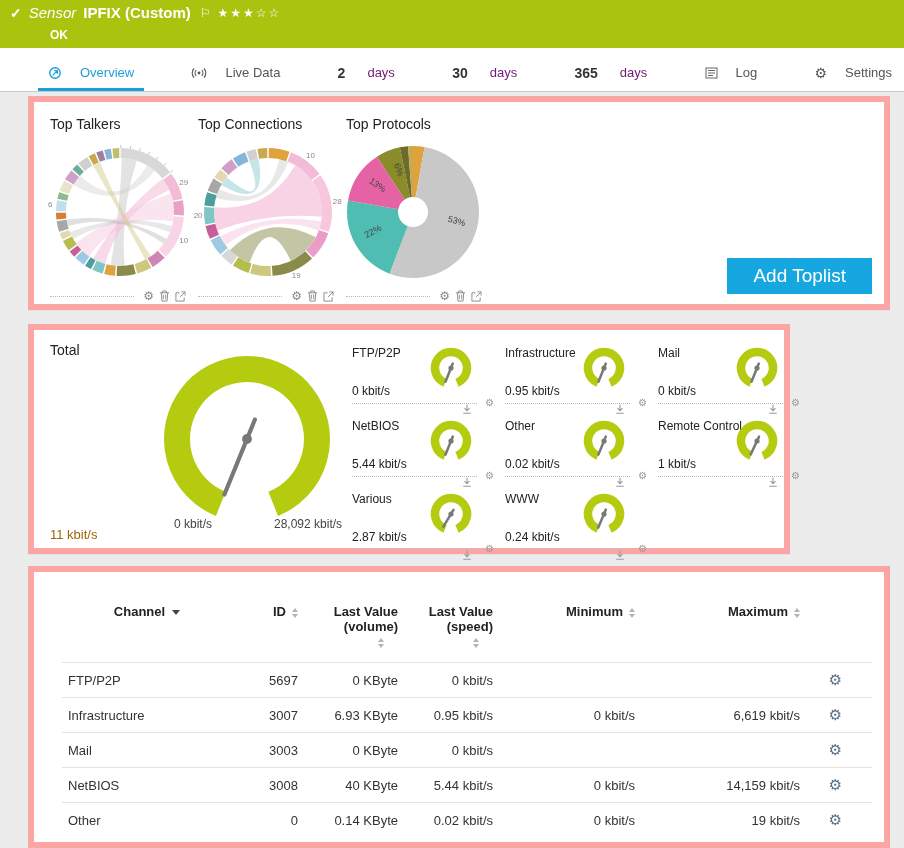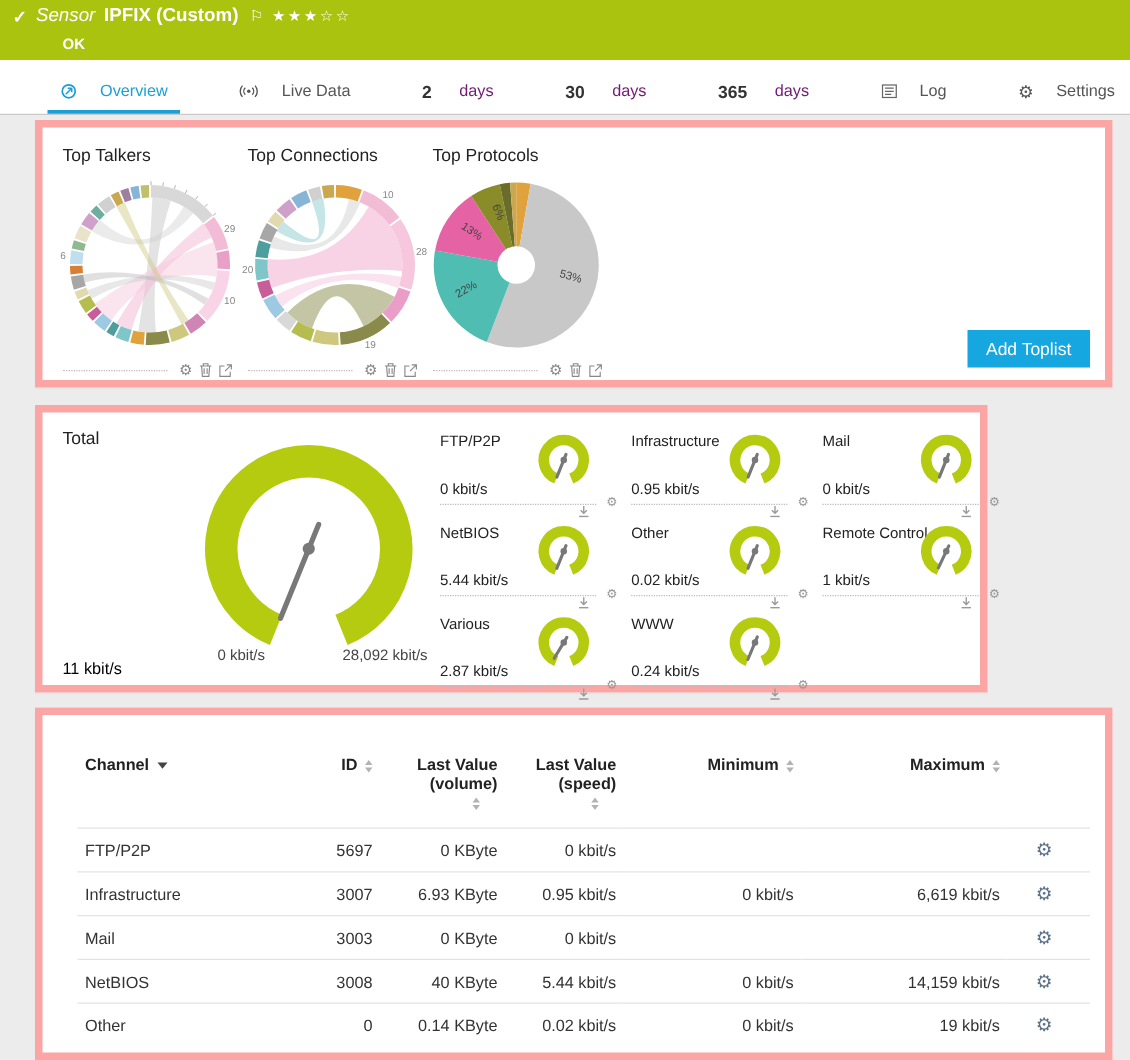--- a/index.html
+++ b/index.html
@@ -38,42 +38,42 @@
   
   .toplists-row{display:flex;padding:12px 0 0 14px}
   .toplist{width:148px;height:192px;position:relative;margin-right:0}
   .toplist h3{margin:2px 0 0 2px;font-size:14px;font-weight:normal;color:#222}
   .toplist svg.chart{position:absolute;left:-6px;top:24px}
   .toplist-foot{position:absolute;left:2px;bottom:4px;width:136px;display:flex;align-items:center}
   .dash{flex:1;border-bottom:1px dotted #bbb;height:1px;margin-right:4px}
   .ticon{color:#888;margin-left:5px;display:flex;align-items:center;cursor:pointer}
   .ticon.gear{font-size:12px;line-height:1}
   .add-toplist{position:absolute;right:12px;bottom:10px;background:var(--button_blue,#17a7e0);
-               color:#fff;border:none;font-size:14px;padding:7px 15px;cursor:pointer;
+               color:#fff;border:none;font-size:19px;padding:7px 26px;cursor:pointer;
                font-family:"Liberation Sans",sans-serif}
 
   
   .total-title{position:absolute;left:16px;top:12px;font-size:14px;color:#222}
   #gauge-total-svg{position:absolute;left:108px;top:14px}
-  .total-current{position:absolute;left:16px;top:197px;font-size:13px;color:#000000}
+  .total-current{position:absolute;left:16px;top:197px;font-size:13px;color:#a16207}
   .total-min{position:absolute;left:140px;top:187px;font-size:12px;color:#444}
   .total-max{position:absolute;left:240px;top:187px;font-size:12px;color:#444}
   .gcells{position:absolute;left:316px;top:8px;width:470px;height:222px;display:flex;flex-wrap:wrap;align-content:flex-start}
   .gcell{width:153px;height:73px;position:relative}
   .gcell .gname{position:absolute;left:2px;top:8px;font-size:12px;color:#222;white-space:nowrap}
   .gcell svg{position:absolute;right:26px;top:6px}
   .gcell .gval{position:absolute;left:2px;top:46px;font-size:12px;color:#222}
   .gfoot{position:absolute;left:2px;bottom:3px;width:146px;display:flex;align-items:center}
   .gfoot .micon{color:#999;margin-left:4px;display:flex;cursor:pointer}
   .gfoot .micon.gear{font-size:10px;line-height:1}
 
   
   .table-wrap{padding:26px 20px 0 28px}
   table{border-collapse:collapse;width:100%;font-size:13px;color:#333;table-layout:fixed}
-  th{font-weight:bold;color:#222;text-align:left;padding:6px 6px 14px 6px;vertical-align:top;font-size:13px}
+  th{font-weight:bold;color:#222;text-align:center;padding:6px 6px 14px 6px;vertical-align:top;font-size:13px}
   th.r{text-align:right}
   td{padding:8px 6px;border-top:1px solid #e3e3e3;white-space:nowrap;overflow:hidden}
   td.r{text-align:right}
   td.gearcell{text-align:right;padding-right:30px;color:#5a7188;font-size:15px}
   .tri-down{display:inline-block;width:0;height:0;border-left:4px solid transparent;
             border-right:4px solid transparent;border-top:5px solid #444;margin-left:7px;vertical-align:middle}
   .sort{display:inline-flex;flex-direction:column;gap:2px;margin-left:6px;vertical-align:middle}
   .sort i{width:0;height:0;display:block}
   .sort .u{border-left:3.5px solid transparent;border-right:3.5px solid transparent;border-bottom:4px solid #b3b3b3}
   .sort .d{border-left:3.5px solid transparent;border-right:3.5px solid transparent;border-top:4px solid #b3b3b3}

